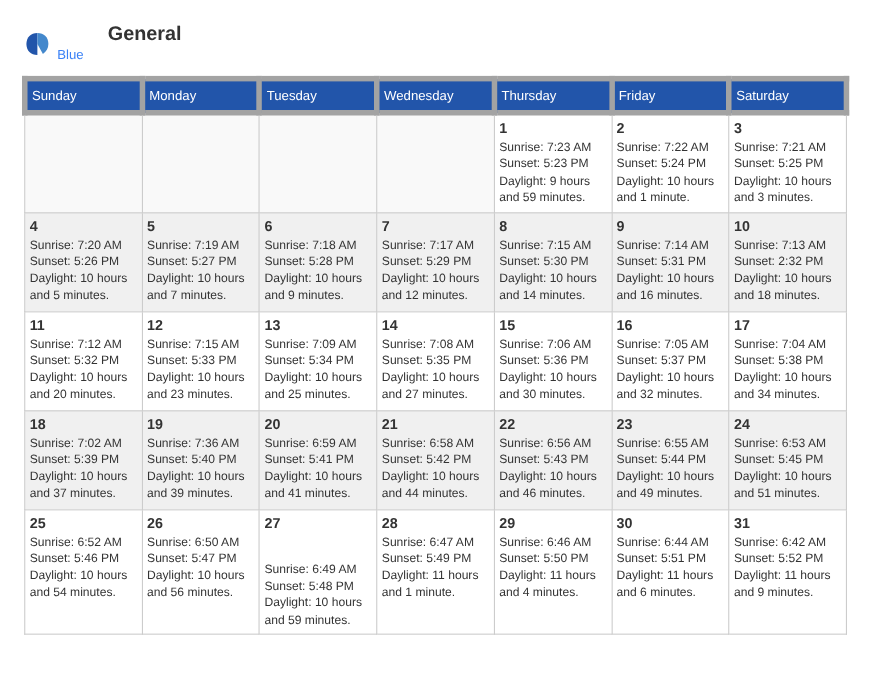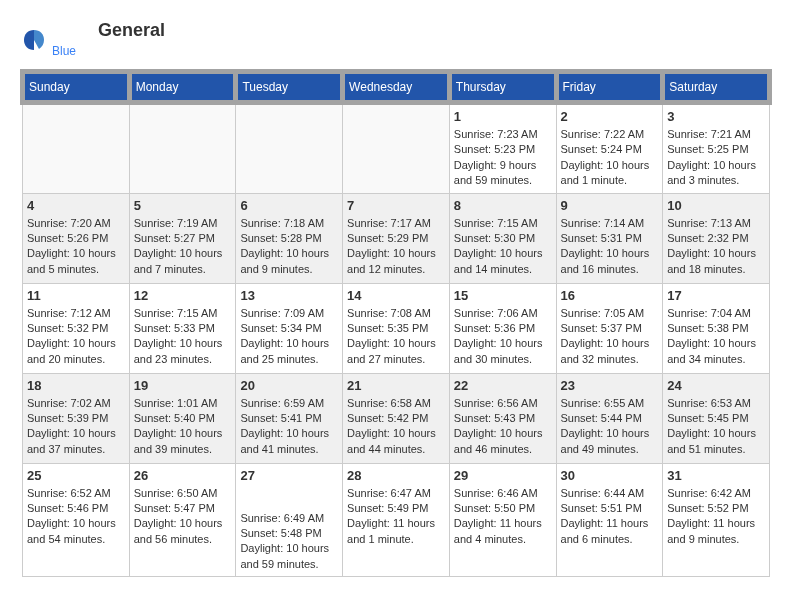--- a/index.html
+++ b/index.html
@@ -251,21 +251,21 @@
       <tr class="row-shaded">
         <td>
           <div class="day-number">18</div>
           <div class="day-info" style="white-space: pre-line;">Sunrise: 7:02 AM
 Sunset: 5:39 PM
 Daylight: 10 hours
 and 37 minutes.</div>
         </td>
         <td>
           <div class="day-number">19</div>
-          <div class="day-info" style="white-space: pre-line;">Sunrise: 1:01 AM
+          <div class="day-info" style="white-space: pre-line;">Sunrise: 7:36 AM
 Sunset: 5:40 PM
 Daylight: 10 hours
 and 39 minutes.</div>
         </td>
         <td>
           <div class="day-number">20</div>
           <div class="day-info" style="white-space: pre-line;">Sunrise: 6:59 AM
 Sunset: 5:41 PM
 Daylight: 10 hours
 and 41 minutes.</div>

